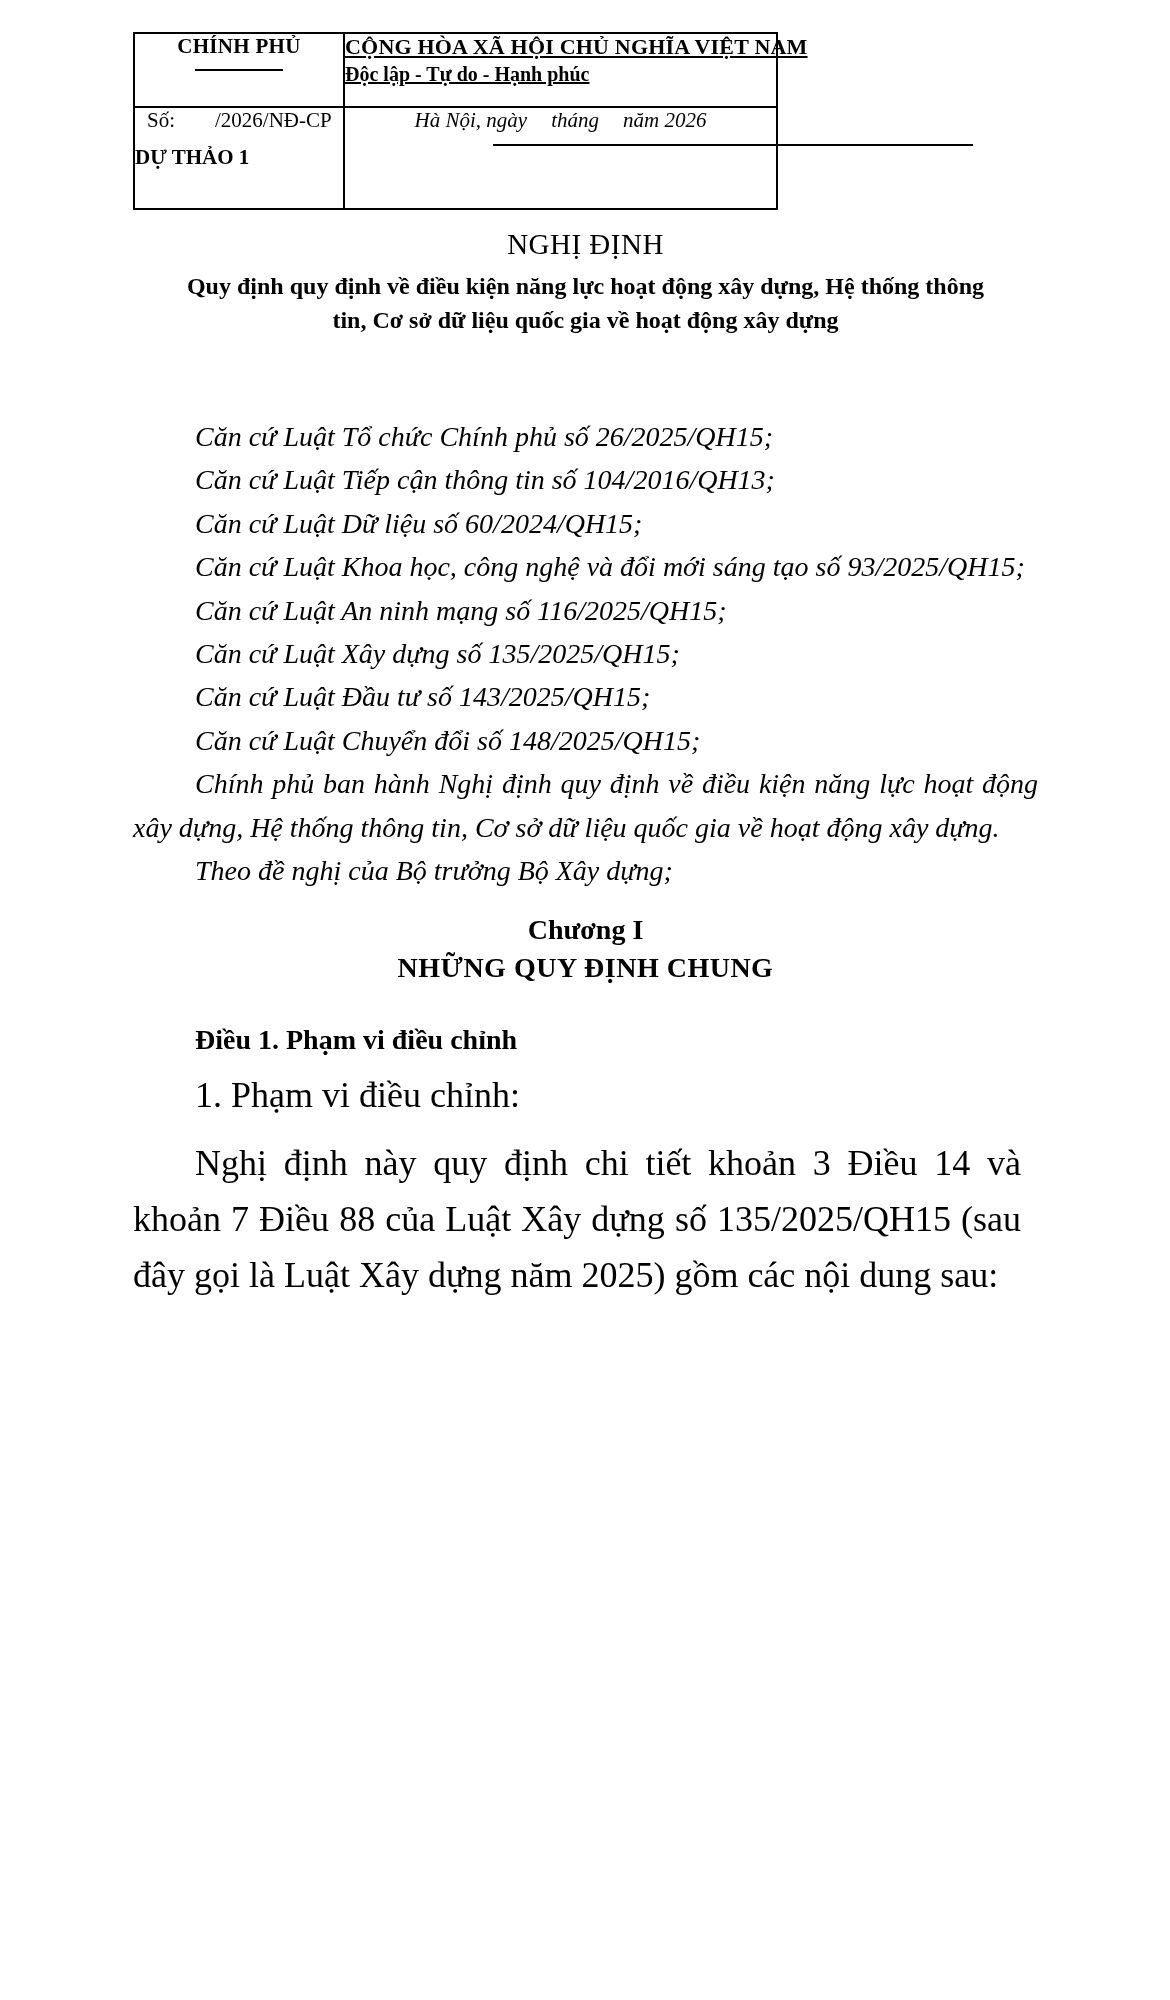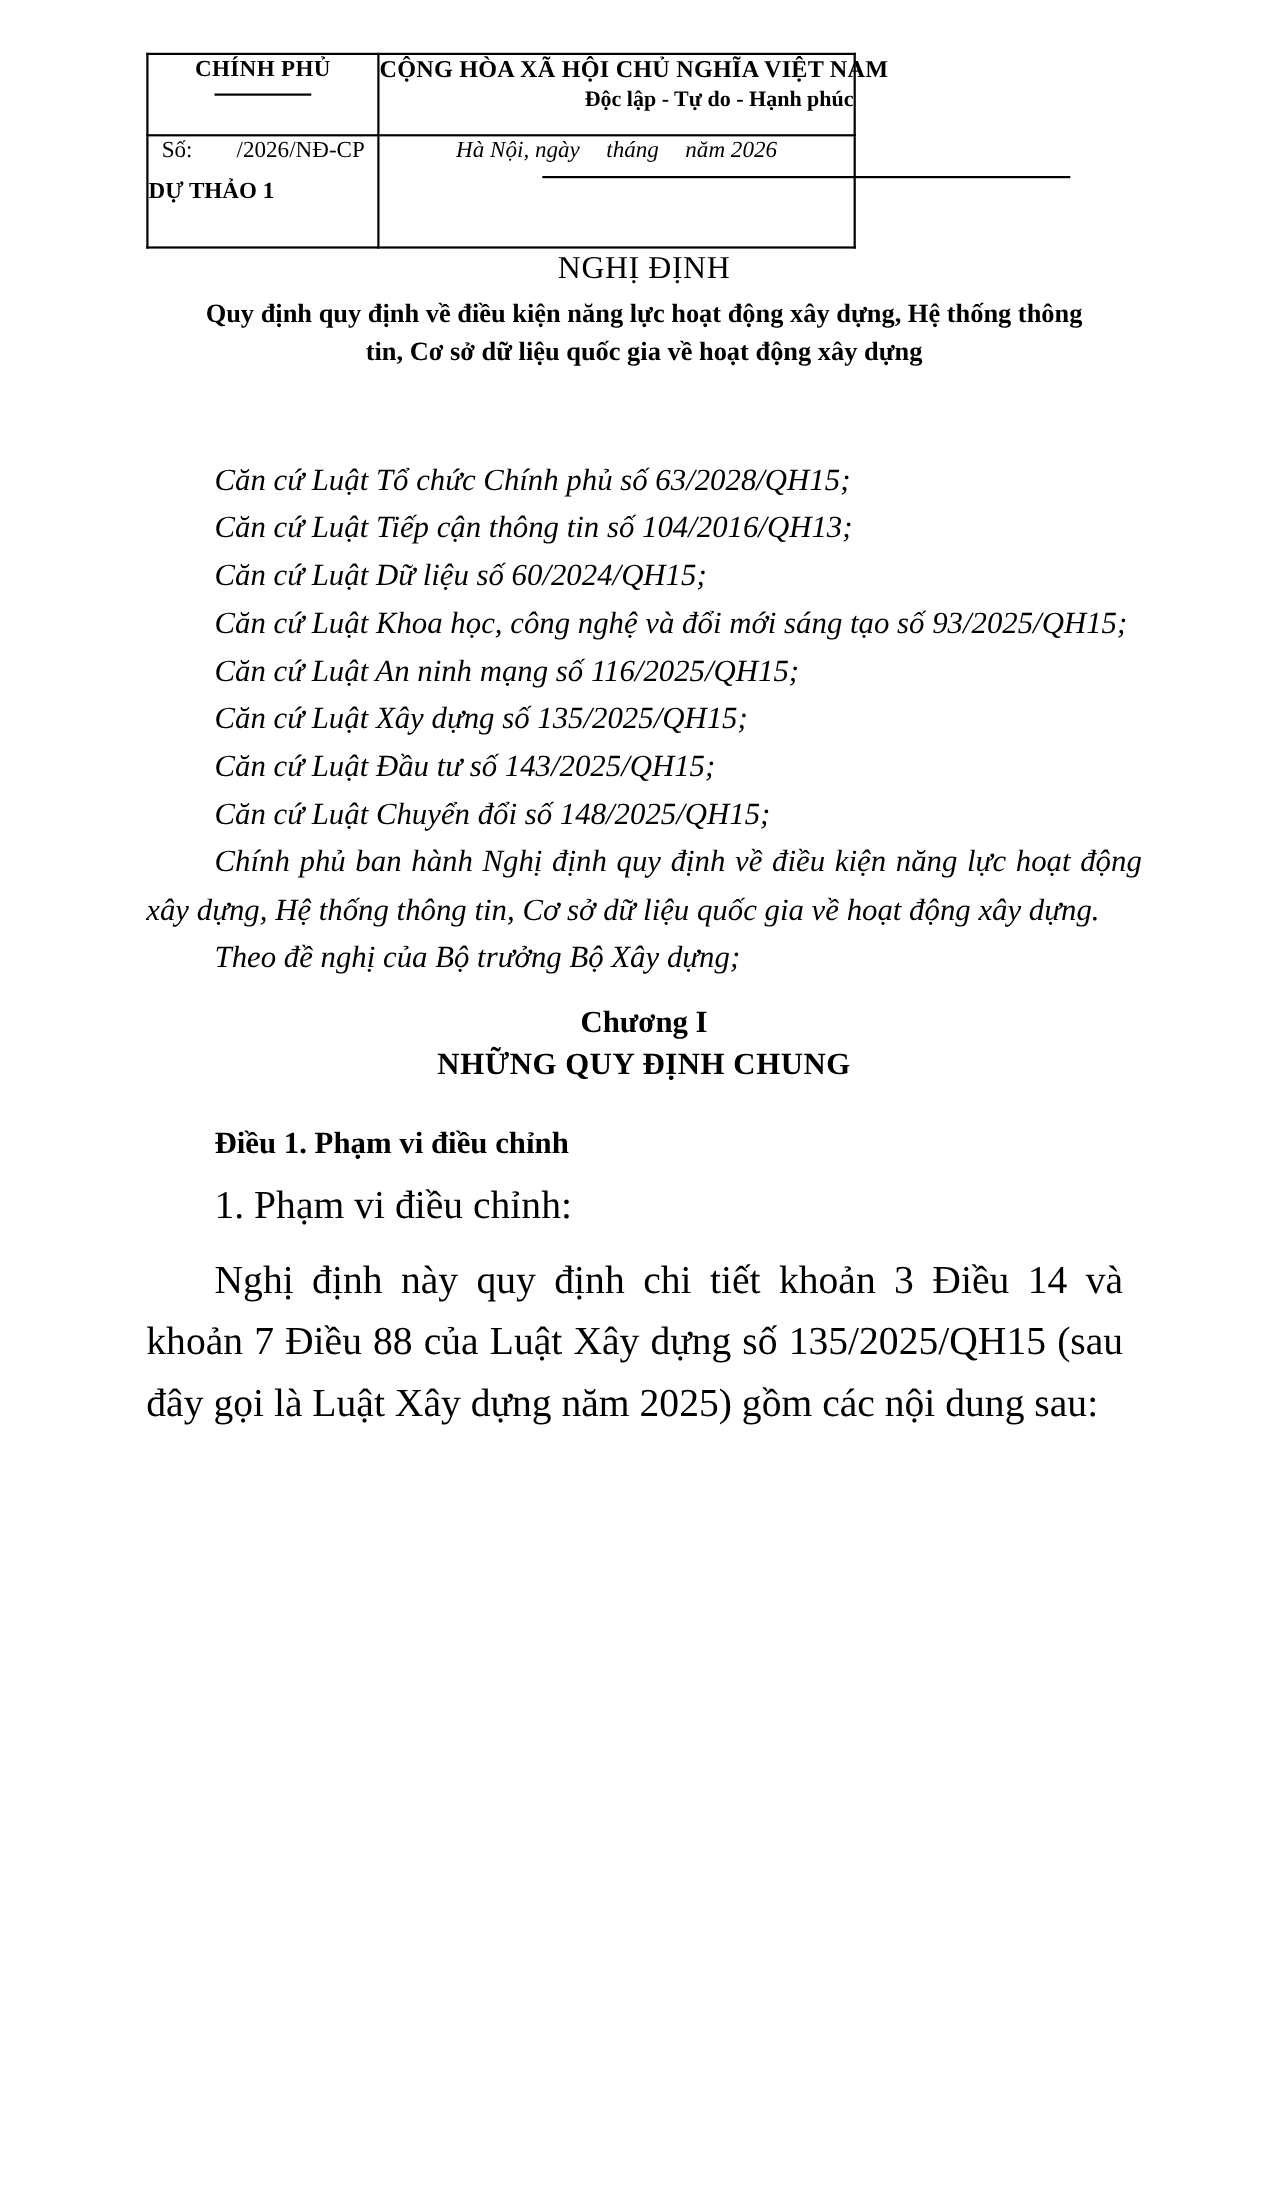--- a/index.html
+++ b/index.html
@@ -22,43 +22,44 @@
     width: 1170px;
     height: 2000px;
     padding: 0;
     box-sizing: border-box;
   }
 
   
   .header-wrap {
     position: absolute;
     left: 133px;
-    top: 48px;
+    top: 32px;
     width: 645px;
   }
   table.header-table {
     border-collapse: collapse;
     width: 645px;
     table-layout: fixed;
   }
   table.header-table td {
     border: 2px solid #000;
     vertical-align: top;
     padding: 0;
   }
   td.cell-left-top {
     width: 208px;
     height: 72px;
     text-align: center;
     padding-top: 11px;
   }
   td.cell-right-top {
     height: 72px;
-    text-align: right;
+    text-align: left;
     padding-top: 11px;
+    text-decoration: underline;
   }
   td.cell-left-bot {
     height: 100px;
     padding-top: 11px;
   }
   td.cell-right-bot {
     height: 100px;
     text-align: center;
     padding-top: 18px;
   }
@@ -234,21 +235,21 @@
     <div class="doc-type">NGHỊ ĐỊNH</div>
     <div class="doc-title">
       <span>Quy định quy định về điều kiện năng lực hoạt</span>
       <span>động xây dựng, Hệ thống thông tin, Cơ sở dữ liệu</span>
       <span>quốc gia về hoạt động xây dựng</span>
     </div>
   </div>
 
   <div class="body-block">
 
-    <p class="para">Căn cứ Luật Tổ chức Chính phủ số 63/2028/QH15;</p>
+    <p class="para">Căn cứ Luật Tổ chức Chính phủ số 26/2025/QH15;</p>
     <p class="para">Căn cứ Luật Tiếp cận thông tin số 104/2016/QH13;</p>
     <p class="para last-left">Căn cứ Luật Dữ liệu số 60/2024/QH15;</p>
     <p class="para">Căn cứ Luật Khoa học, công nghệ và đổi mới sáng tạo số 93/2025/QH15;</p>
     <p class="para last-left">Căn cứ Luật An ninh mạng số 116/2025/QH15;</p>
     <p class="para last-left">Căn cứ Luật Xây dựng số 135/2025/QH15;</p>
     <p class="para last-left">Căn cứ Luật Đầu tư số 143/2025/QH15;</p>
     <p class="para last-left">Căn cứ Luật Chuyển đổi số 148/2025/QH15;</p>
     <p class="para">Chính phủ ban hành Nghị định quy định về điều kiện năng lực hoạt động xây dựng, Hệ thống thông tin, Cơ sở dữ liệu quốc gia về hoạt động xây dựng.</p>
     <p class="para last-left">Theo đề nghị của Bộ trưởng Bộ Xây dựng;</p>
 

